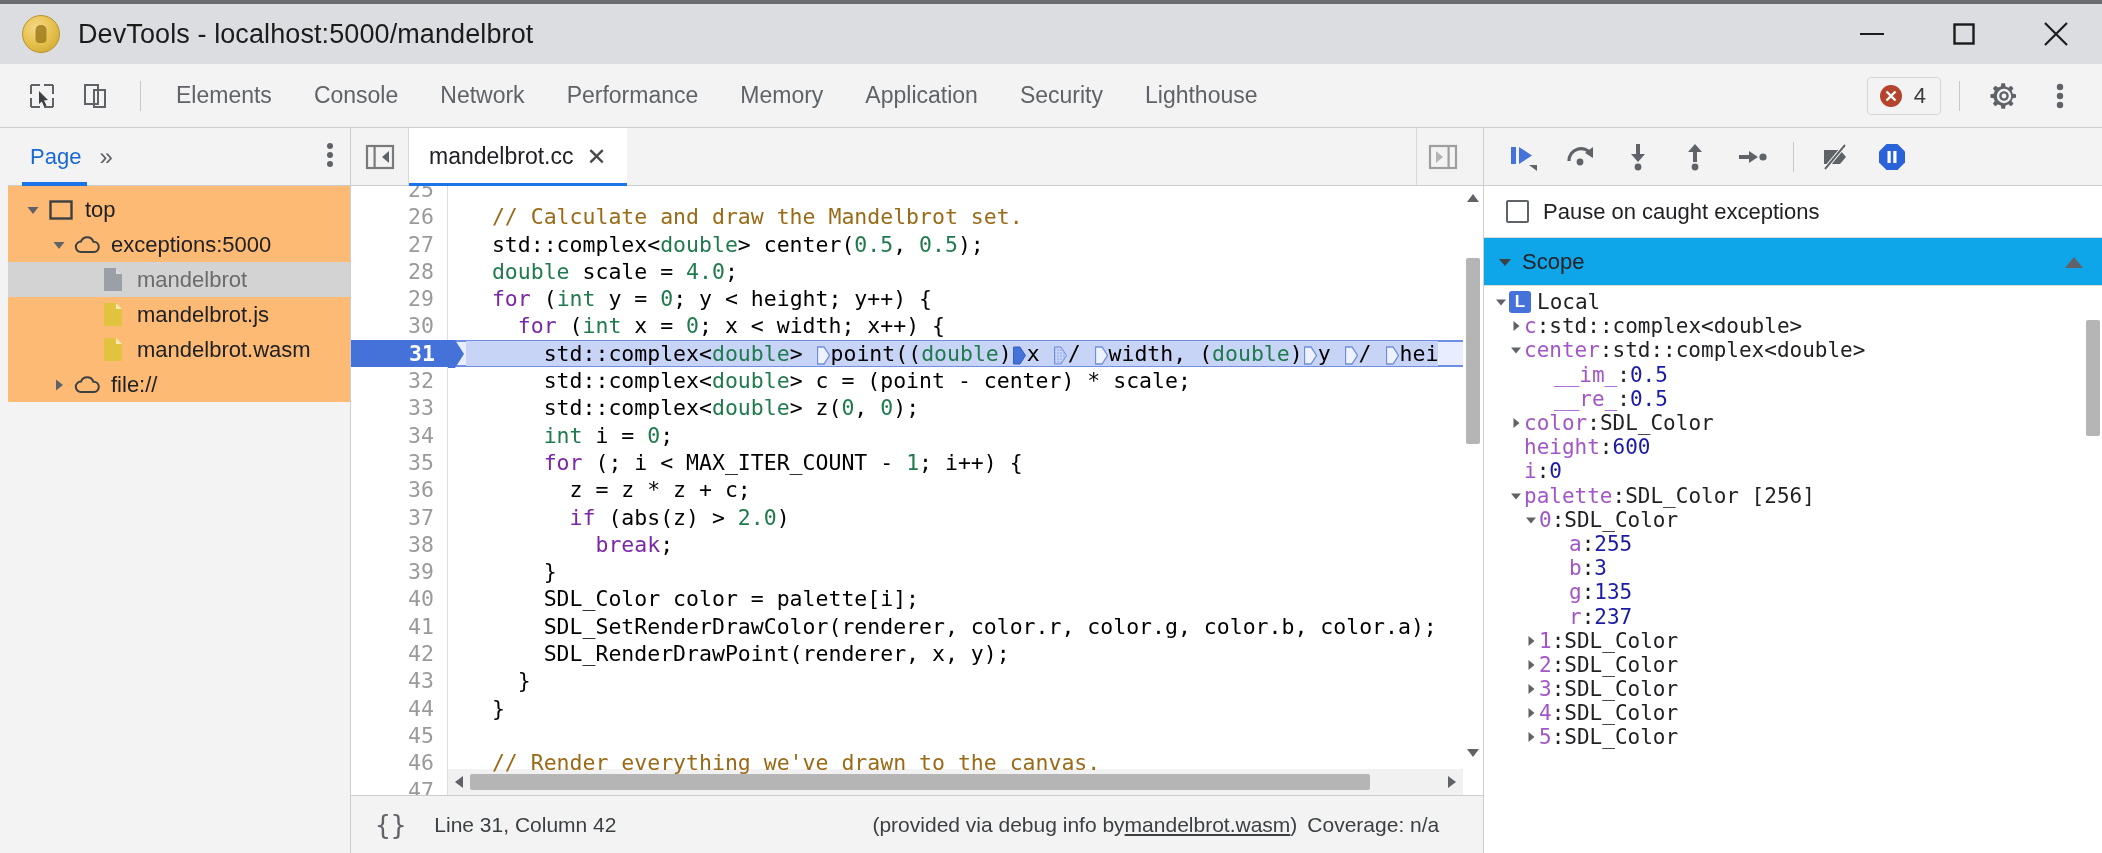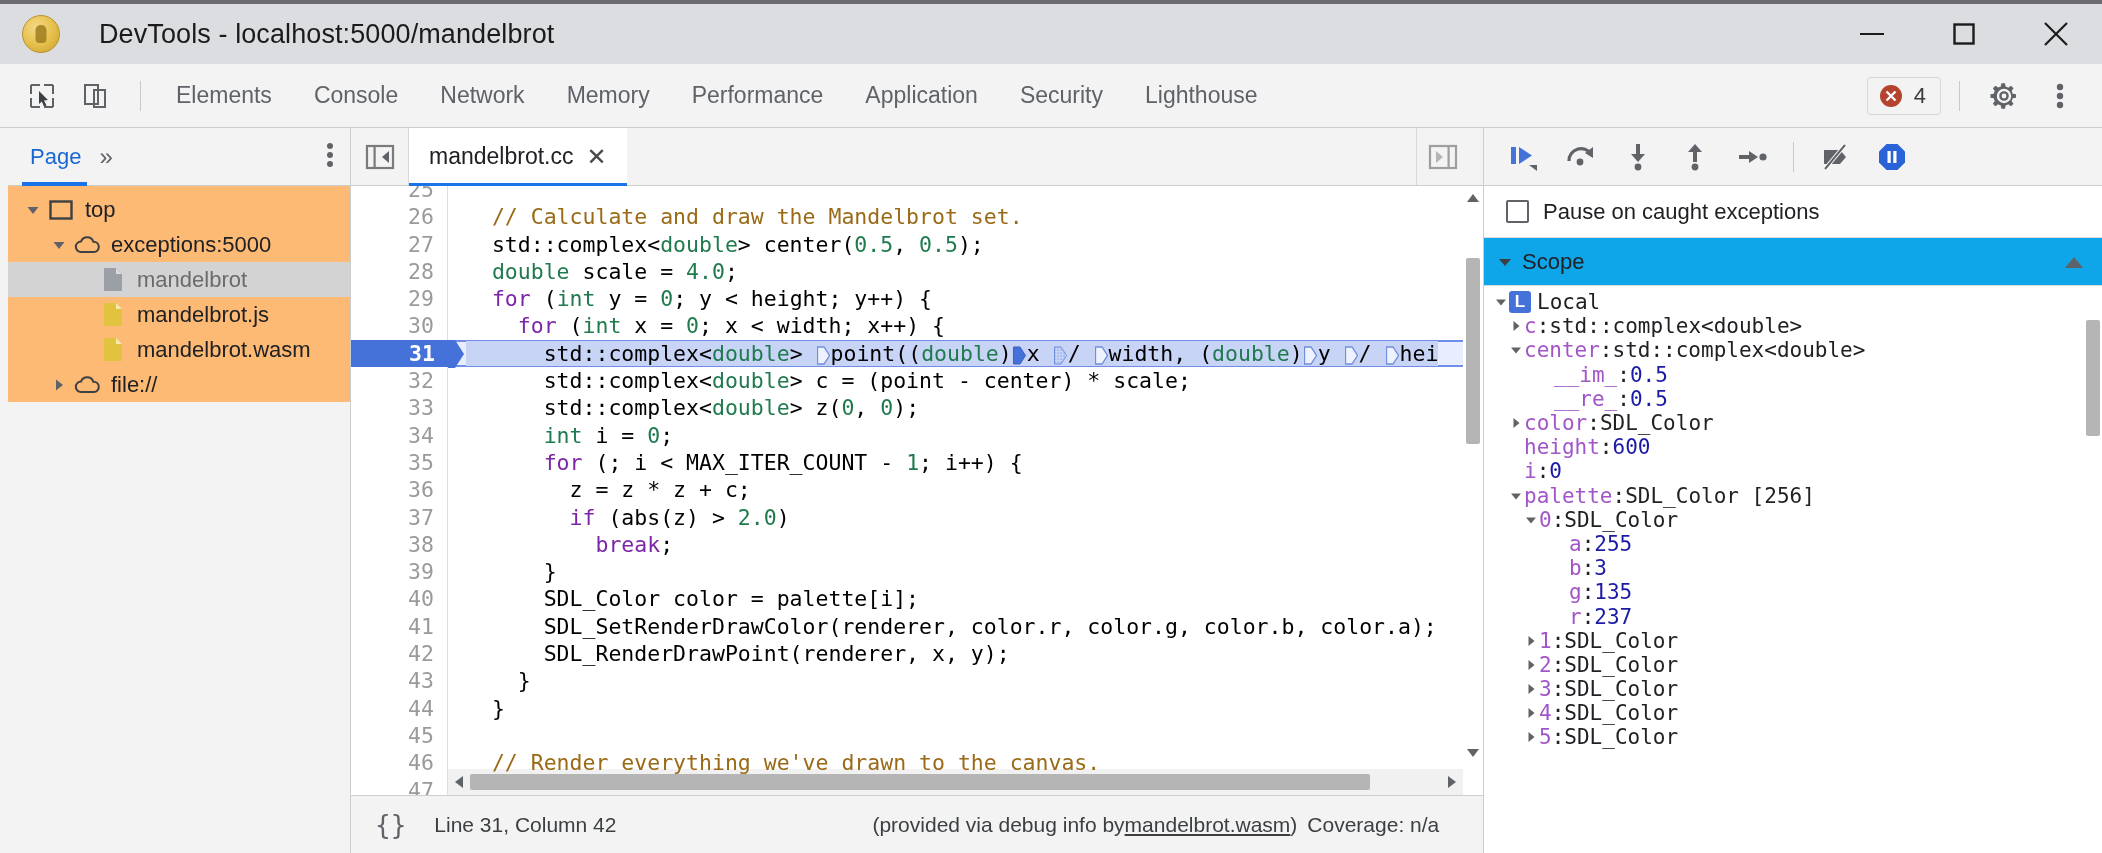--- a/index.html
+++ b/index.html
@@ -18,21 +18,21 @@
     flex: 0 0 60px; position: relative;
   }
   .app-icon { width: 38px; height: 38px; margin-left: 22px; border-radius: 50%;
     background: radial-gradient(circle at 38% 33%, #f4d98a 0%, #e8c24e 48%, #c79f2c 100%);
     border: 1px solid #b9932a; position: relative; flex: 0 0 38px; }
   .app-icon::after {
     content: ""; position: absolute; left: 50%; top: 50%; width: 11px; height: 18px;
     transform: translate(-50%,-50%); border-radius: 5px 5px 4px 4px;
     background: #9d7c1f; opacity: .85;
   }
-  .title-text { font-size: 27px; color: #1b1b1b; margin-left: 39px;
+  .title-text { font-size: 27px; color: #1b1b1b; margin-left: 18px;
     letter-spacing: .1px; white-space: nowrap; }
   .wincontrols { position: absolute; right: 0; top: 0; height: 60px; display: flex; }
   .wc { width: 92px; height: 60px; display: flex; align-items: center; justify-content: center; }
   .wc svg { display: block; }
 
   
   .tabstrip {
     height: 64px; flex: 0 0 64px; background: #f3f3f3; display: flex; align-items: stretch;
     border-bottom: 1px solid #cdcdcd; position: relative;
   }
@@ -216,24 +216,24 @@
         <div class="mtab">
           <span>Elements</span>
         </div>
         <div class="mtab">
           <span>Console</span>
         </div>
         <div class="mtab">
           <span>Network</span>
         </div>
         <div class="mtab">
+          <span>Performance</span>
+        </div>
+        <div class="mtab">
           <span>Memory</span>
-        </div>
-        <div class="mtab">
-          <span>Performance</span>
         </div>
         <div class="mtab">
           <span>Application</span>
         </div>
         <div class="mtab">
           <span>Security</span>
         </div>
         <div class="mtab">
           <span>Lighthouse</span>
         </div>

